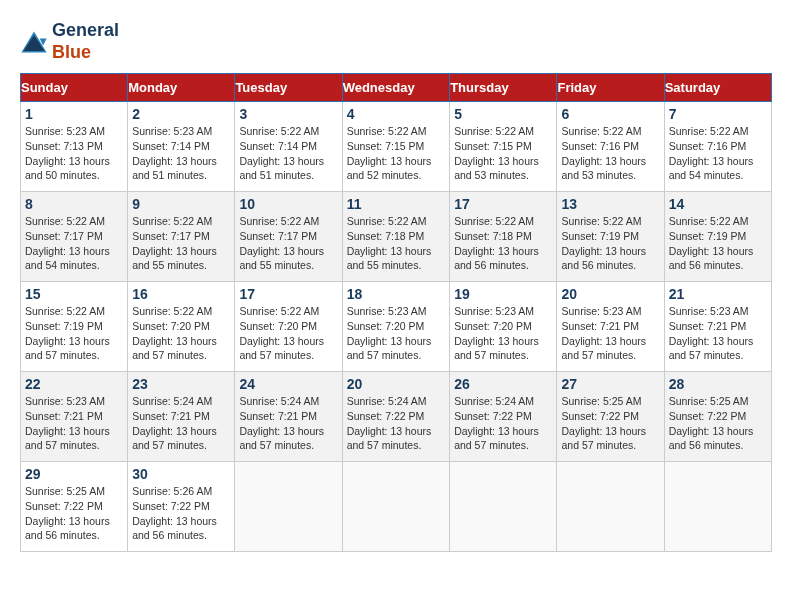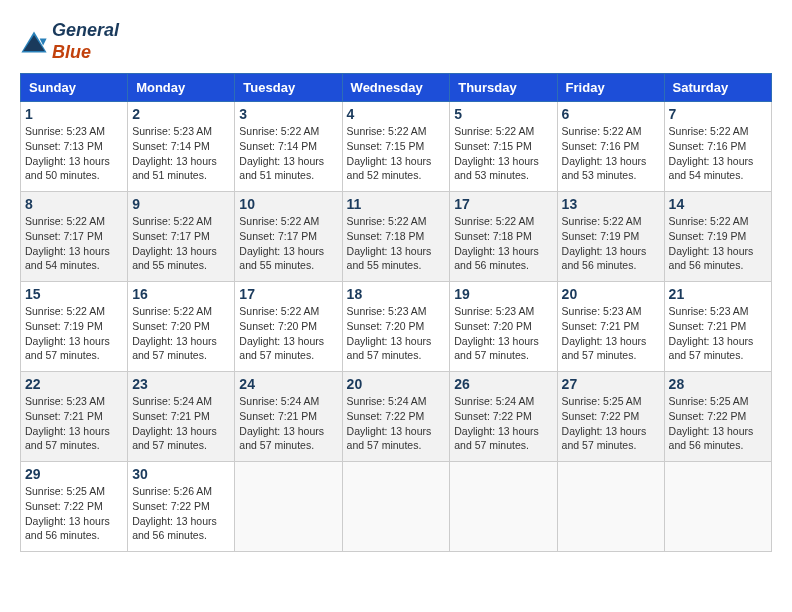--- a/index.html
+++ b/index.html
@@ -18,21 +18,20 @@
     }
     .logo {
       display: flex;
       align-items: center;
     }
     .logo-text {
       font-size: 18px;
       font-weight: bold;
       color: #1a3a5c;
       line-height: 1.2;
-      font-style: italic;
     }
     .logo-text span {
       color: #c2410c;
     }
     .logo-icon {
       width: 28px;
       height: 28px;
       margin-right: 4px;
     }
     .title-area {
@@ -46,23 +45,23 @@
     .location {
       font-size: 14px;
       color: #444;
     }
     table {
       width: 100%;
       border-collapse: collapse;
       font-size: 11px;
     }
     thead th {
-      background-color: #1d4ed8;
+      background-color: #b91c1c;
       color: #fff;
-      padding: 6px 8px;
+      padding: 6px 0;
       text-align: left;
       font-size: 13px;
       font-weight: bold;
       border: 1px solid #2d6db5;
     }
     tbody td {
       border: 1px solid #ccc;
       vertical-align: top;
       padding: 4px;
       height: 90px;

